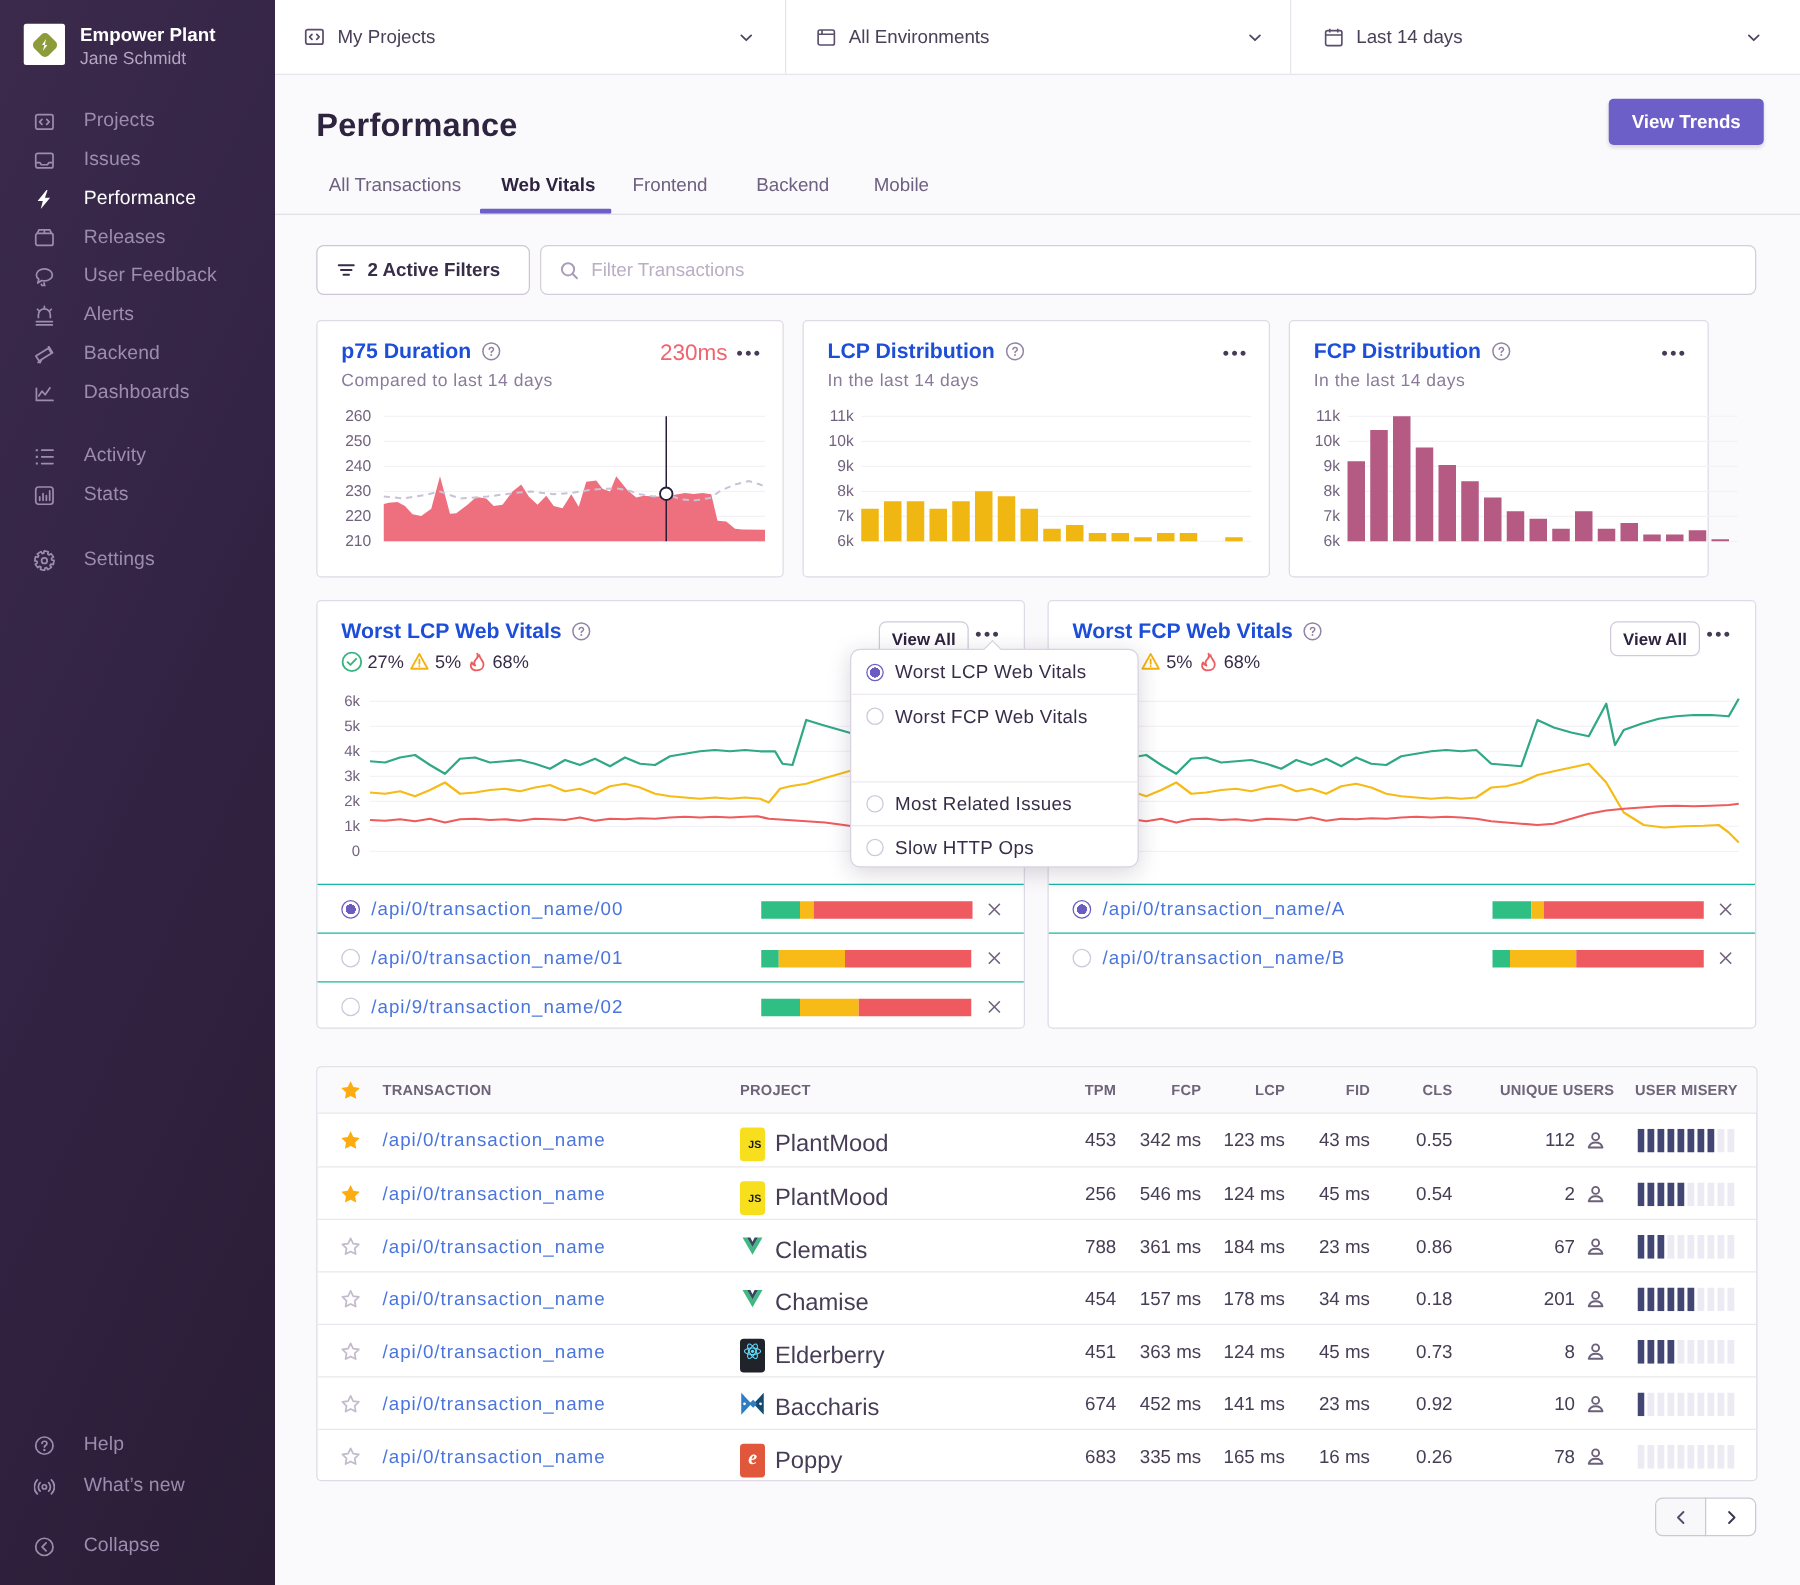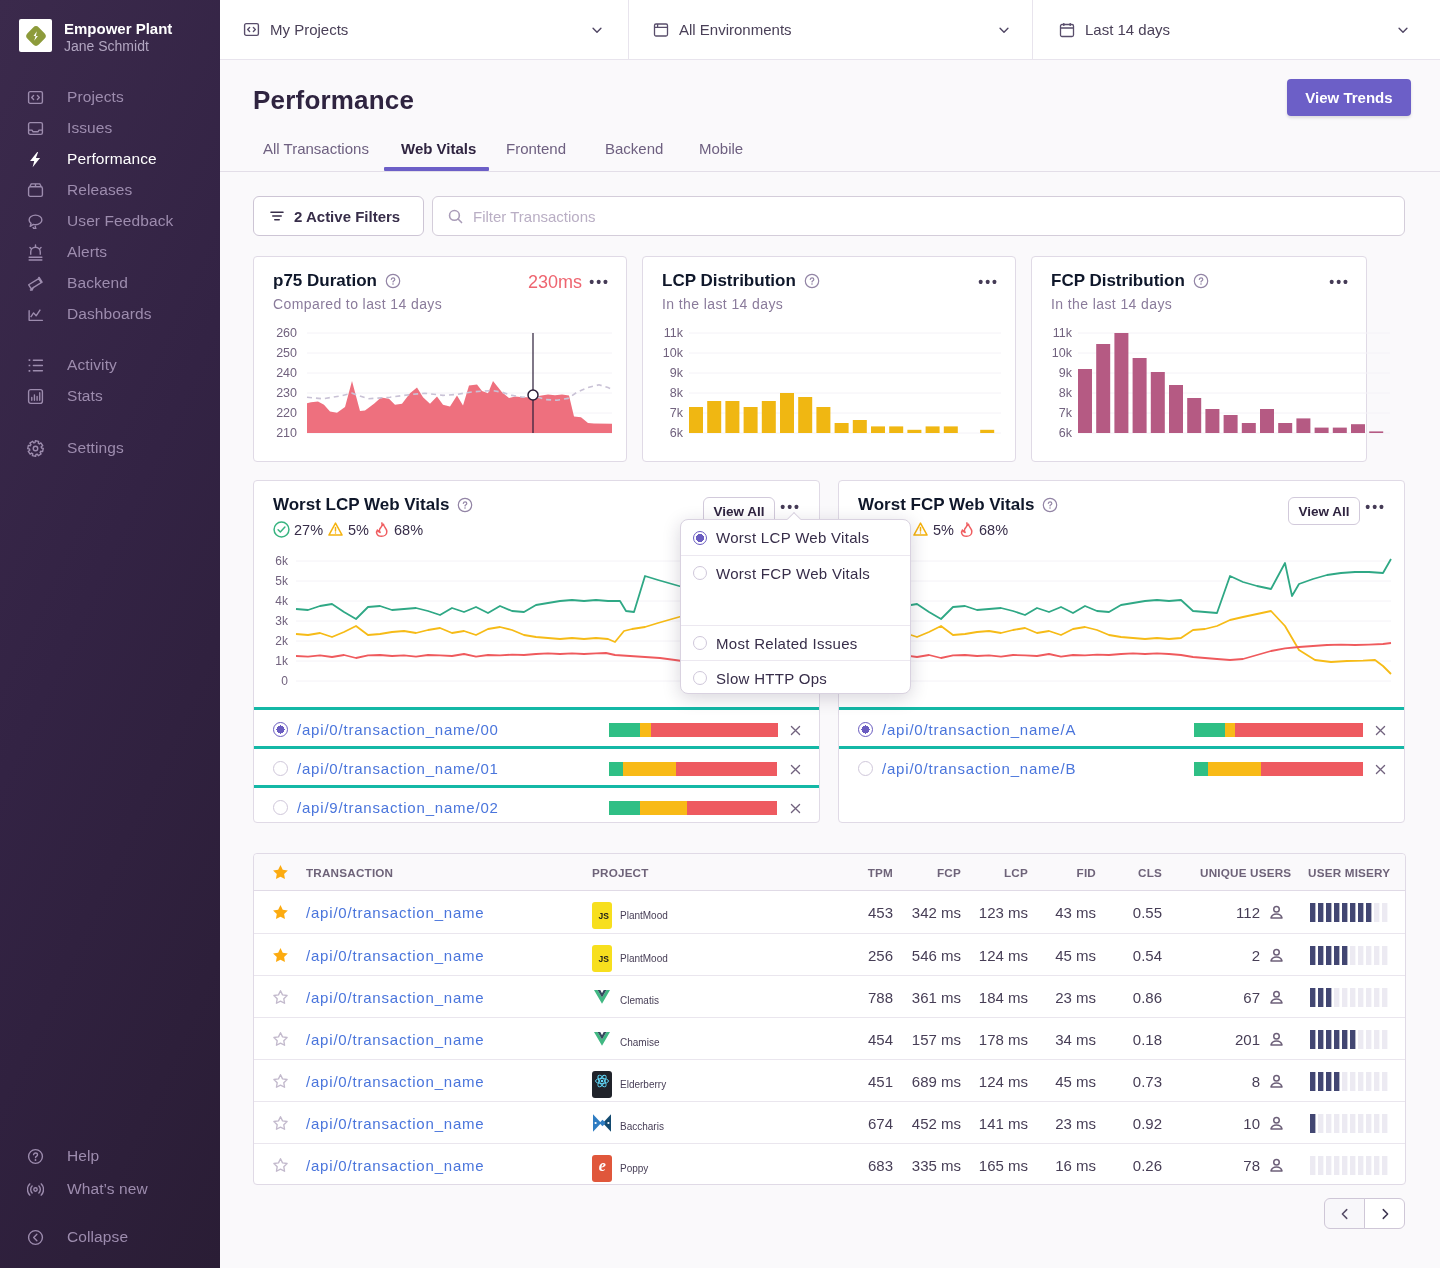--- a/index.html
+++ b/index.html
@@ -17,40 +17,40 @@
 h1 { position:absolute; left:33px; top:25px; font-size:26px; font-weight:600; color:#2f2440; letter-spacing:0.2px; }
 #viewtrends { position:absolute; left:1067px; top:19px; width:124px; height:37px; background:#6c5fc7; border-radius:4px;
   color:#fff; font-size:15px; font-weight:bold; display:flex; align-items:center; justify-content:center; box-shadow:0 2px 3px rgba(0,0,0,.12); }
 .tab { position:absolute; top:80px; font-size:15px; color:#6e6080; }
 .tabline { position:absolute; left:0; top:111px; width:1220px; height:1px; background:#e3dee8; }
 #filters-btn { position:absolute; left:33px; top:136px; width:171px; height:40px; background:#fff; border:1px solid #cdc5d5; border-radius:6px;
   display:flex; align-items:center; gap:9px; padding-left:15px; font-size:15px; font-weight:bold; color:#372d49; }
 #search { position:absolute; left:212px; top:136px; width:973px; height:40px; background:#fff; border:1px solid #d4cdda; border-radius:6px;
   display:flex; align-items:center; gap:9px; padding-left:14px; font-size:15px; color:#b9aec4; }
 .card { position:absolute; background:#fff; border:1px solid #e0dae6; border-radius:4px; }
-.ctitle { position:absolute; left:19px; top:14px; font-size:17px; font-weight:600; color:#0f172a; display:flex; align-items:center; gap:8px; }
+.ctitle { position:absolute; left:19px; top:14px; font-size:17px; font-weight:600; color:#1d4ed8; display:flex; align-items:center; gap:8px; }
 .csub { position:absolute; left:19px; top:39px; font-size:14px; color:#8a7b9b; letter-spacing:0.4px; }
 .dots { position:absolute; top:17px; font-size:14px; font-weight:bold; color:#453b56; letter-spacing:2px; }
 .viewall { position:absolute; top:16px; width:72px; height:28px; background:#fff; border:1px solid #d2cadb; border-radius:6px;
   font-size:13.5px; font-weight:bold; color:#2f2440; display:flex; align-items:center; justify-content:center; }
-.vrow { position:absolute; left:0; width:565px; height:39px; border-top:3px solid #14b8a6;text-align:right; }
+.vrow { position:absolute; left:0; width:565px; height:39px; border-top:1px solid #14b8a6;text-align:right; }
 .vradio { position:absolute; left:19px; top:12px; }
 .vlink { position:absolute; left:43px; top:11px; font-size:15px; color:#4a75dc; letter-spacing:0.8px; }
 .vbar { position:absolute; left:0; top:13px; }
 .vx { position:absolute; right:17px; top:13px; }
 #vtable { position:absolute; left:253px; top:853px; width:1153px; height:332px; background:#fff; border:1px solid #e0dae6; border-radius:4px; }
 .thead { position:absolute; left:0; top:0; width:1151px; height:37px; background:#faf9fb; border-bottom:1px solid #e0dae6; border-radius:4px 4px 0 0; }
 .th { position:absolute; top:12px; font-size:11.7px; font-weight:bold; color:#6e6379; letter-spacing:0.2px; }
 .num-th { width:90px; text-align:right; }
 .trow { position:absolute; left:0; width:1151px; height:42px; border-top:1px solid #eae6ee; }
 .trow:first-of-type { border-top:none; }
 .c-star { position:absolute; left:18px; top:13px; }
 .c-trans { position:absolute; left:52px; top:13px; font-size:15px; color:#4a75dc; letter-spacing:0.8px; }
 .c-proj { position:absolute; left:338px; top:11px; display:flex; align-items:center; gap:8px; }
-.pname { font-size:10px; color:#473e56; }
+.pname { font-size:19px; color:#473e56; }
 .plogo { width:20px; height:27px; border-radius:3px; display:inline-flex; overflow:hidden; }
 .num { position:absolute; top:13px; width:90px; font-size:15px; color:#473e56; text-align:right; }
 .c-person { position:absolute; left:1014px; top:13px; }
 .c-mis { position:absolute; left:1056px; top:12px; }
 a { text-decoration:none; }
 #dropdown { position:absolute; left:680px; top:519px; width:231px; height:175px; background:#fff; border:1px solid #d9d2e0;
   border-radius:8px; box-shadow:0 4px 18px rgba(40,25,60,.18); z-index:40; }
 .ditem { position:absolute; left:0; width:229px; height:35px; display:flex; align-items:center; gap:9px; padding-left:12px;
   font-size:15px; color:#372d49; letter-spacing:0.3px; border-top:1px solid #ece8f0; }
 .notch { position:absolute; left:108px; top:-6px; width:10px; height:10px; background:#fff; border-left:1px solid #d9d2e0; border-top:1px solid #d9d2e0; transform:rotate(45deg); }
@@ -712,21 +712,21 @@
           <svg width="20" height="20" viewBox="0 0 20 20" fill="none" stroke="#61dafb" stroke-width="0.9">
             <ellipse cx="10" cy="10" rx="6.5" ry="2.6"></ellipse>
             <ellipse cx="10" cy="10" rx="6.5" ry="2.6" transform="rotate(60 10 10)"></ellipse>
             <ellipse cx="10" cy="10" rx="6.5" ry="2.6" transform="rotate(120 10 10)"></ellipse>
             <circle cx="10" cy="10" r="1.3" fill="#61dafb" stroke="none"></circle>
           </svg>
         </span>
         <span class="pname">Elderberry</span>
       </span>
   <span class="num" style="left:549px">451</span>
-  <span class="num" style="left:617px">689 ms</span>
+  <span class="num" style="left:617px">363 ms</span>
   <span class="num" style="left:684px">124 ms</span>
   <span class="num" style="left:752px">45 ms</span>
   <span class="num" style="left:818px">0.73</span>
   <span class="num" style="left:916px">8</span>
   <span class="c-person"><svg width="17" height="17" viewBox="0 0 16 16" fill="none" stroke="#6d6079" stroke-width="1.4">
           <circle cx="8" cy="5" r="2.6"></circle>
           <path d="M2.8 13.2c.6-2.4 2.7-3.8 5.2-3.8s4.6 1.4 5.2 3.8z" stroke-linejoin="round"></path>
         </svg></span>
   <span class="c-mis"><svg width="78" height="19" viewBox="0 0 78 19">
           <rect x="0.0" y="0" width="5.4" height="19" fill="#424672"></rect>

